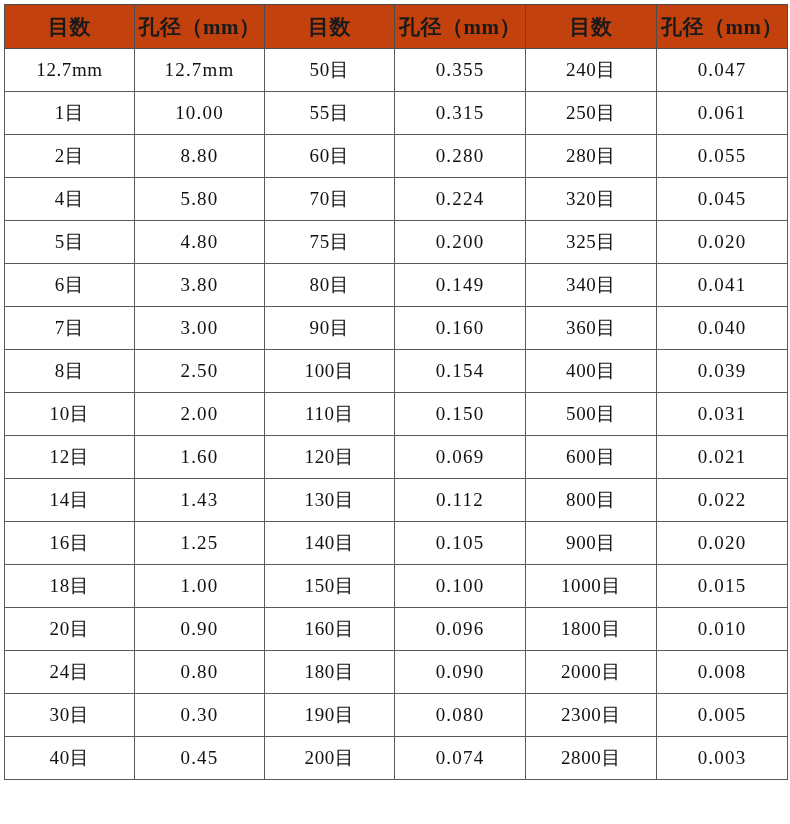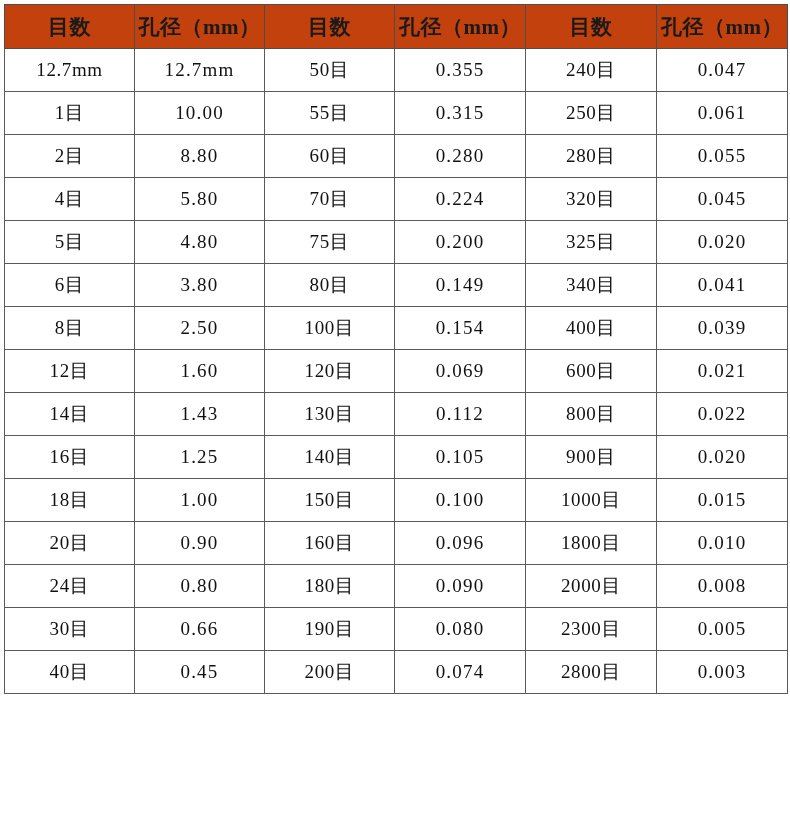--- a/index.html
+++ b/index.html
@@ -125,28 +125,44 @@
         </tr>
         <tr>
           <td class="mesh">6目</td>
           <td class="num">3.80</td>
           <td class="mesh">80目</td>
           <td class="num">0.149</td>
           <td class="mesh">340目</td>
           <td class="num">0.041</td>
         </tr>
         <tr>
+          <td class="mesh">7目</td>
+          <td class="num">3.00</td>
+          <td class="mesh">90目</td>
+          <td class="num">0.160</td>
+          <td class="mesh">360目</td>
+          <td class="num">0.040</td>
+        </tr>
+        <tr>
           <td class="mesh">8目</td>
           <td class="num">2.50</td>
           <td class="mesh">100目</td>
           <td class="num">0.154</td>
           <td class="mesh">400目</td>
           <td class="num">0.039</td>
         </tr>
         <tr>
+          <td class="mesh">10目</td>
+          <td class="num">2.00</td>
+          <td class="mesh">110目</td>
+          <td class="num">0.150</td>
+          <td class="mesh">500目</td>
+          <td class="num">0.031</td>
+        </tr>
+        <tr>
           <td class="mesh">12目</td>
           <td class="num">1.60</td>
           <td class="mesh">120目</td>
           <td class="num">0.069</td>
           <td class="mesh">600目</td>
           <td class="num">0.021</td>
         </tr>
         <tr>
           <td class="mesh">14目</td>
           <td class="num">1.43</td>
@@ -182,21 +198,21 @@
         <tr>
           <td class="mesh">24目</td>
           <td class="num">0.80</td>
           <td class="mesh">180目</td>
           <td class="num">0.090</td>
           <td class="mesh">2000目</td>
           <td class="num">0.008</td>
         </tr>
         <tr>
           <td class="mesh">30目</td>
-          <td class="num">0.66</td>
+          <td class="num">0.30</td>
           <td class="mesh">190目</td>
           <td class="num">0.080</td>
           <td class="mesh">2300目</td>
           <td class="num">0.005</td>
         </tr>
         <tr>
           <td class="mesh">40目</td>
           <td class="num">0.45</td>
           <td class="mesh">200目</td>
           <td class="num">0.074</td>

